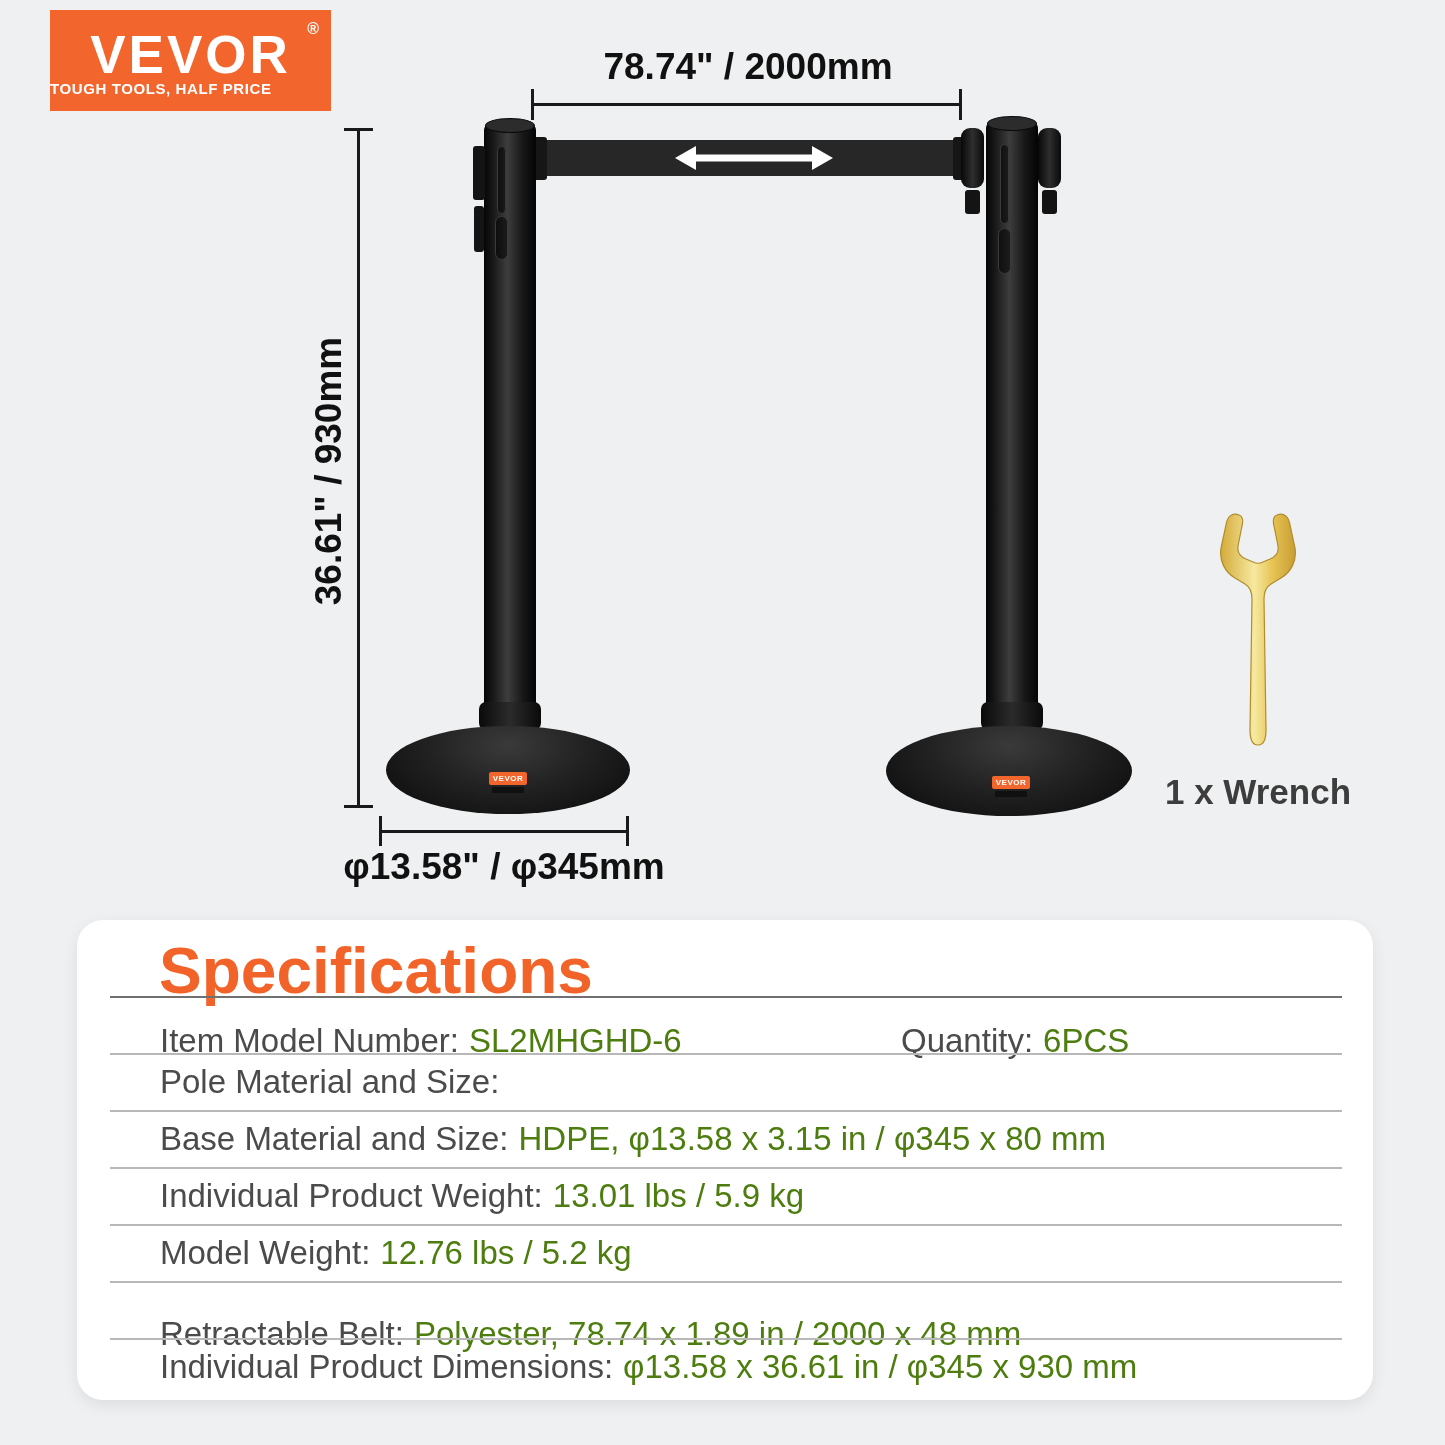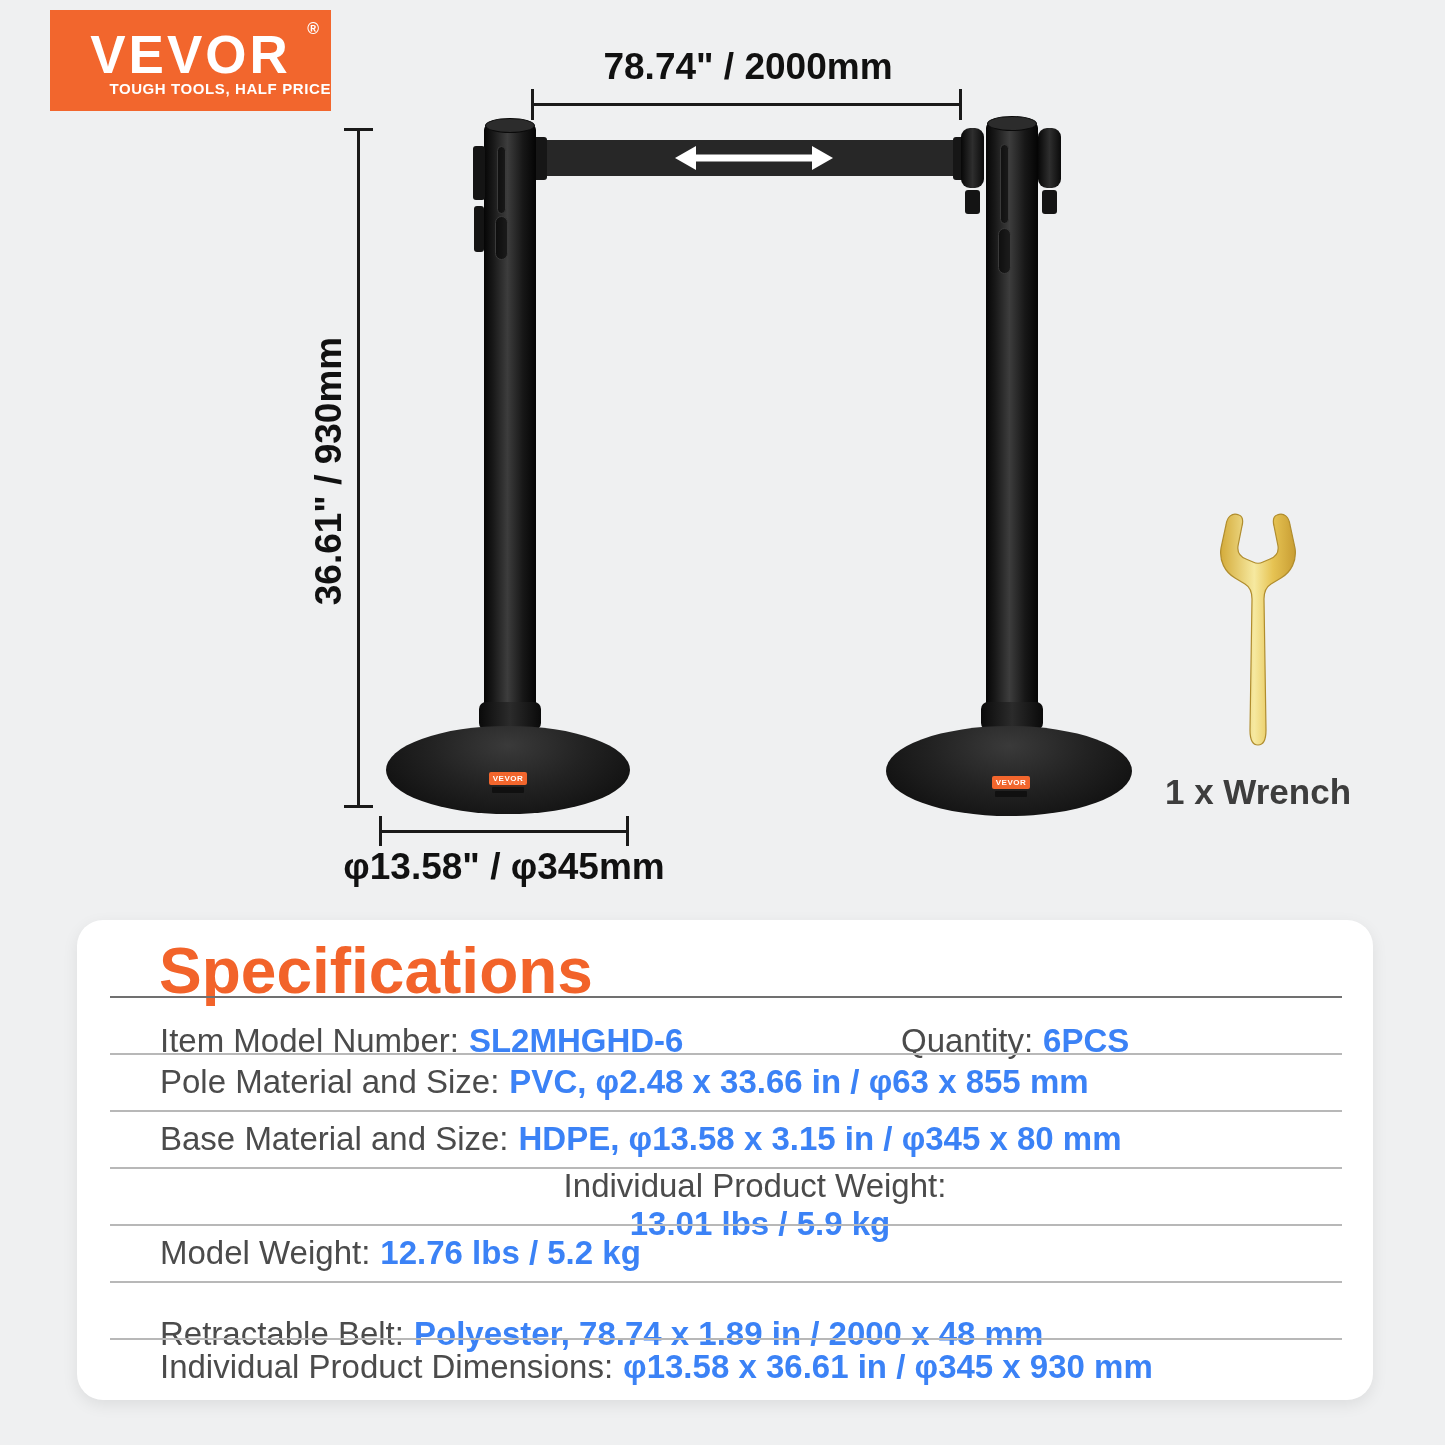--- a/index.html
+++ b/index.html
@@ -5,21 +5,21 @@
   html,body{margin:0;padding:0;background:#EFF0F1;}
   .canvas{position:relative;width:1445px;height:1445px;background:#EFF0F1;overflow:hidden;
           font-family:"Liberation Sans","DejaVu Sans",sans-serif;}
   .abs{position:absolute;}
 
   
   .logo-box{left:50px;top:10px;width:281px;height:101px;background:#F2662D;}
   .logo-brand{left:0;top:14px;width:100%;text-align:center;color:#FFFFFF;
               font-size:53px;font-weight:900;letter-spacing:3px;}
   .logo-reg{right:12px;top:10px;color:#FFFFFF;font-size:16px;font-weight:700;}
-  .logo-tagline{left:0;top:70px;width:100%;text-align:right;color:#FFFFFF;
+  .logo-tagline{left:0;top:70px;width:100%;text-align:left;color:#FFFFFF;
                 font-size:15px;font-weight:700;letter-spacing:0.6px;white-space:nowrap;}
 
   
   .dim{background:#1A1A1A;}
   .dim-text{color:#111111;font-size:37px;font-weight:700;text-align:center;white-space:nowrap;}
 
   
   .pole{background:linear-gradient(90deg,#050505 0%,#191919 18%,#3d3d3d 45%,#171717 75%,#040404 100%);}
   .cap{border-radius:50%;background:#2c2c2c;border:1px solid #0a0a0a;box-sizing:border-box;}
   .slot{background:rgba(0,0,0,0.55);border:1px solid #3a3a3a;box-sizing:border-box;}
@@ -38,21 +38,21 @@
 
   
   .card{left:77px;top:920px;width:1296px;height:480px;background:#FFFFFF;border-radius:26px;
         box-shadow:0 5px 16px rgba(0,0,0,0.08);}
   .spec-title{left:82px;top:14px;color:#F2632A;font-size:64px;font-weight:700;}
   .rule{left:33px;width:1232px;height:2px;background:#B8B8B8;}
   .rule-top{background:#707070;}
   .spec-row{left:83px;width:1200px;height:57px;display:flex;align-items:center;
             font-size:33px;color:#4B4B4B;white-space:nowrap;}
   .spec-label{font-weight:400;margin-right:10px;}
-  .spec-value{font-weight:700;color:#3b82f6;}
+  .spec-value{font-weight:400;color:#4d7c0f;}
   .pair2{position:absolute;left:741px;display:flex;align-items:center;}
 </style>
 </head>
 <body>
 
 <div class="canvas">
 
   <div class="abs logo-box">
     <div class="abs logo-brand">VEVOR</div>
     <div class="abs logo-reg">®</div>
@@ -133,31 +133,30 @@
       <span class="spec-value">SL2MHGHD-6</span>
       <span class="pair2">
         <span class="spec-label">Quantity:</span>
         <span class="spec-value">6PCS</span>
       </span>
     </div>
     <div class="abs rule" style="top:133px;"></div>
 
     <div class="abs spec-row" style="top:133px;">
       <span class="spec-label">Pole Material and Size:</span>
-      <span class="spec-value">PVC, φ2.48 x 33.66 in / φ63 x 855 mm</span>
     </div>
     <div class="abs rule" style="top:190px;"></div>
 
     <div class="abs spec-row" style="top:190px;">
       <span class="spec-label">Base Material and Size:</span>
       <span class="spec-value">HDPE, φ13.58 x 3.15 in / φ345 x 80 mm</span>
     </div>
     <div class="abs rule" style="top:247px;"></div>
 
-    <div class="abs spec-row" style="top:247px;flex-direction:column;">
+    <div class="abs spec-row" style="top:247px;">
       <span class="spec-label">Individual Product Weight:</span>
       <span class="spec-value">13.01 lbs / 5.9 kg</span>
     </div>
     <div class="abs rule" style="top:304px;"></div>
 
     <div class="abs spec-row" style="top:304px;">
       <span class="spec-label">Model Weight:</span>
       <span class="spec-value">12.76 lbs / 5.2 kg</span>
     </div>
     <div class="abs rule" style="top:361px;"></div>

